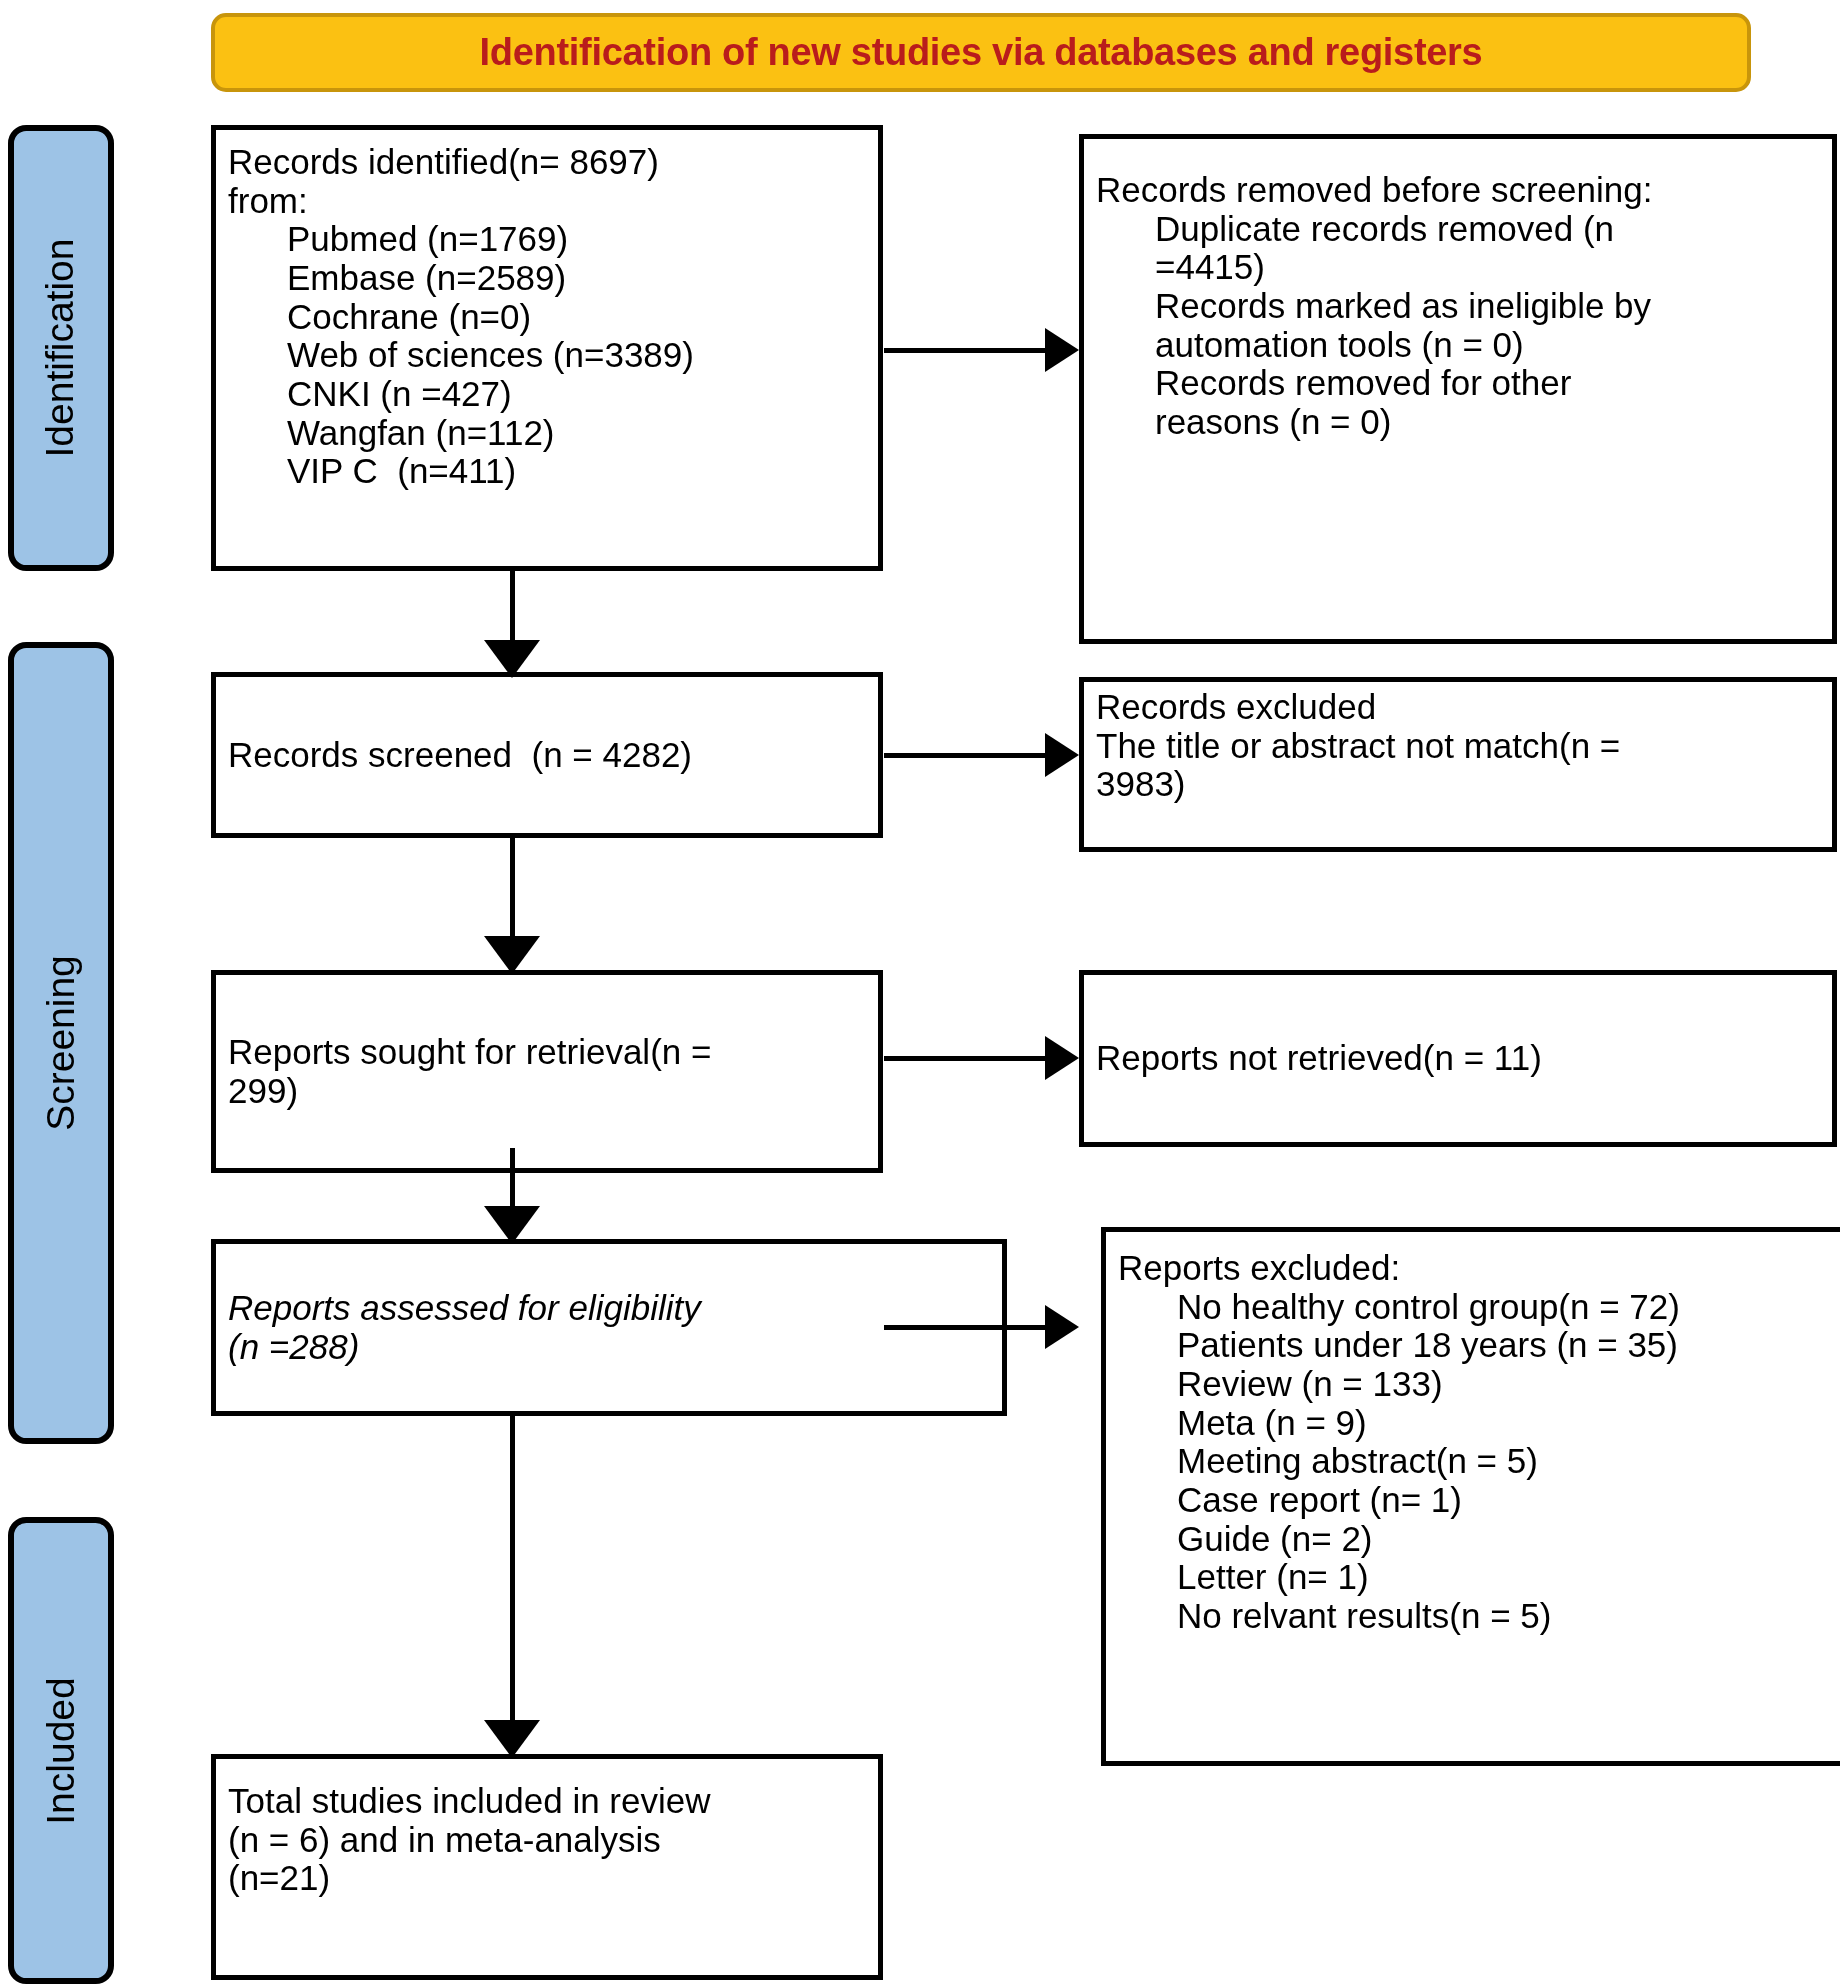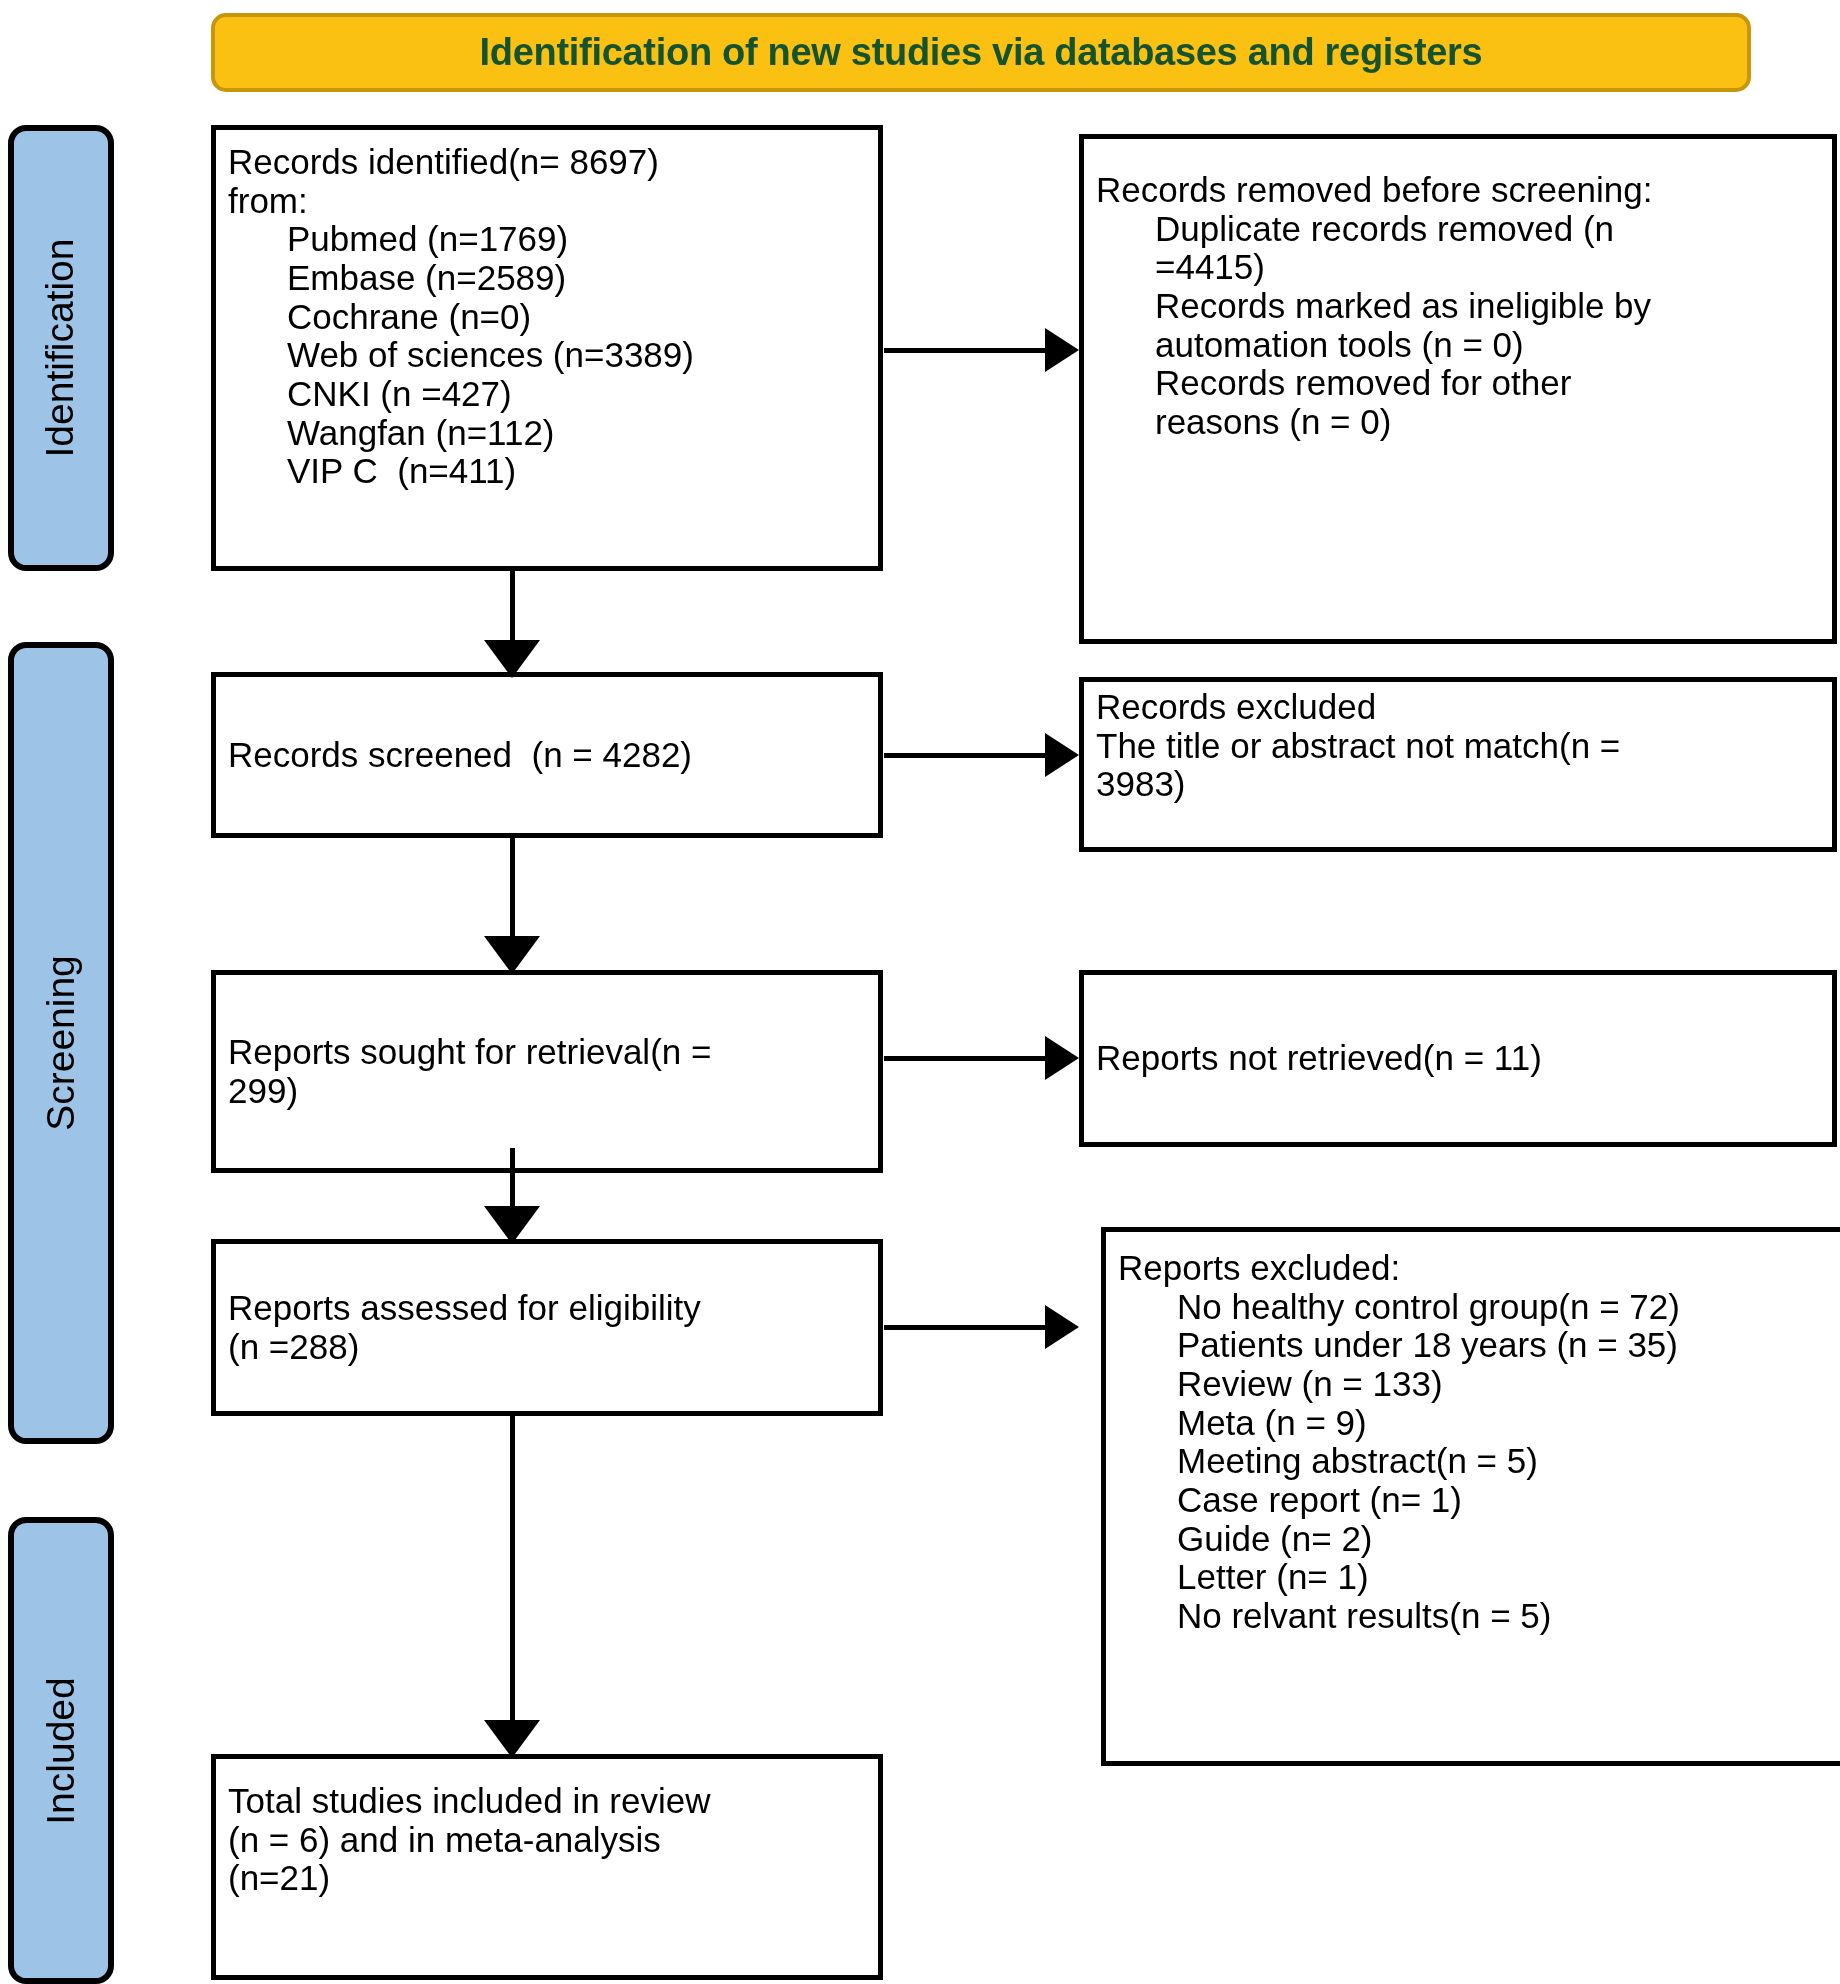--- a/index.html
+++ b/index.html
@@ -18,21 +18,21 @@
     width:1540px; height:79px;
     background:#FBC112;
     border:4.8px solid #C8950B;
     border-radius:15px;
     box-sizing:border-box;
     display:flex; align-items:center; justify-content:center;
   }
   .banner-text{
     font-size:38px;
     font-weight:700;
-    color:#14532d;
+    color:#b91c1c;
     letter-spacing:-0.3px;
     white-space:nowrap;
   }
   
   .stage-band{
     position:absolute;
     background:#9DC3E6;
     border:6px solid #000000;
     border-radius:18.3px;
     box-sizing:border-box;
@@ -65,21 +65,21 @@
     line-height:1.105;
     color:#000000;
     white-space:pre;
   }
   .fbox .line.ind{ padding-left:59px; }
 
   
   #box-identified   { left:211px;  top:125px;  width:672px; height:446px;  justify-content:flex-start; padding-top:13px;}
   #box-screened     { left:211px;  top:672px; width:672px; height:166px;  }
   #box-sought       { left:211px;  top:970px; width:672px; height:203px;  }
-  #box-assessed     { left:211px;  top:1239px; width:672px; height:177px;  }
+  #box-assessed     { left:211px;  top:1239px; width:796px; height:177px;font-style:italic;  }
   #box-included     { left:211px;  top:1754px; width:672px; height:226px;  justify-content:flex-start; padding-top:23px;}
 
   
   #box-removed      { left:1079px; top:134px;  width:758px; height:510px;  justify-content:flex-start; padding-top:32px;}
   #box-excluded1    { left:1079px; top:677px; width:758px; height:175px;  justify-content:flex-start; padding-top:6px;}
   #box-notretrieved { left:1079px; top:970px; width:758px; height:177px;  }
   #box-excluded2    { left:1101px; top:1227px; width:758px; height:539px; justify-content:flex-start; padding-top:17px;}
 
   
   .conn{ position:absolute; background:#000000; }

